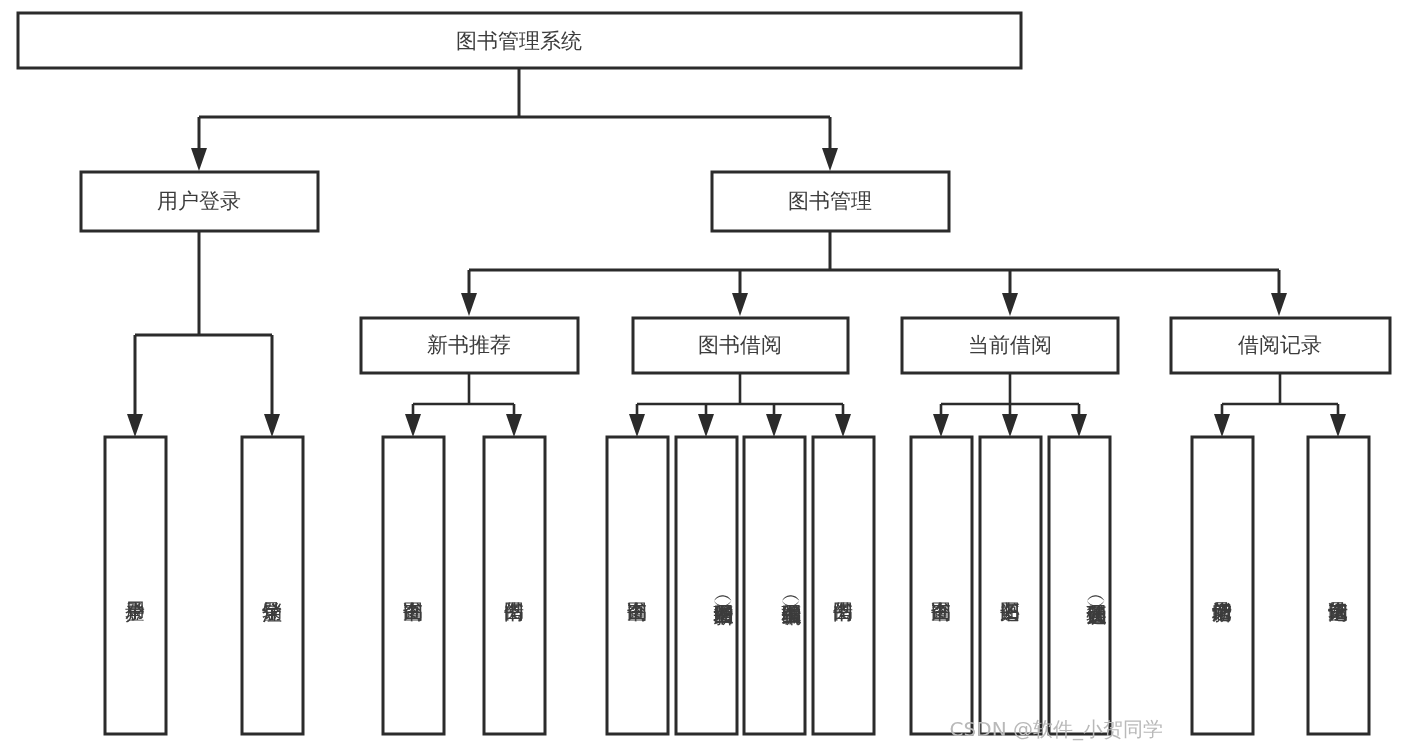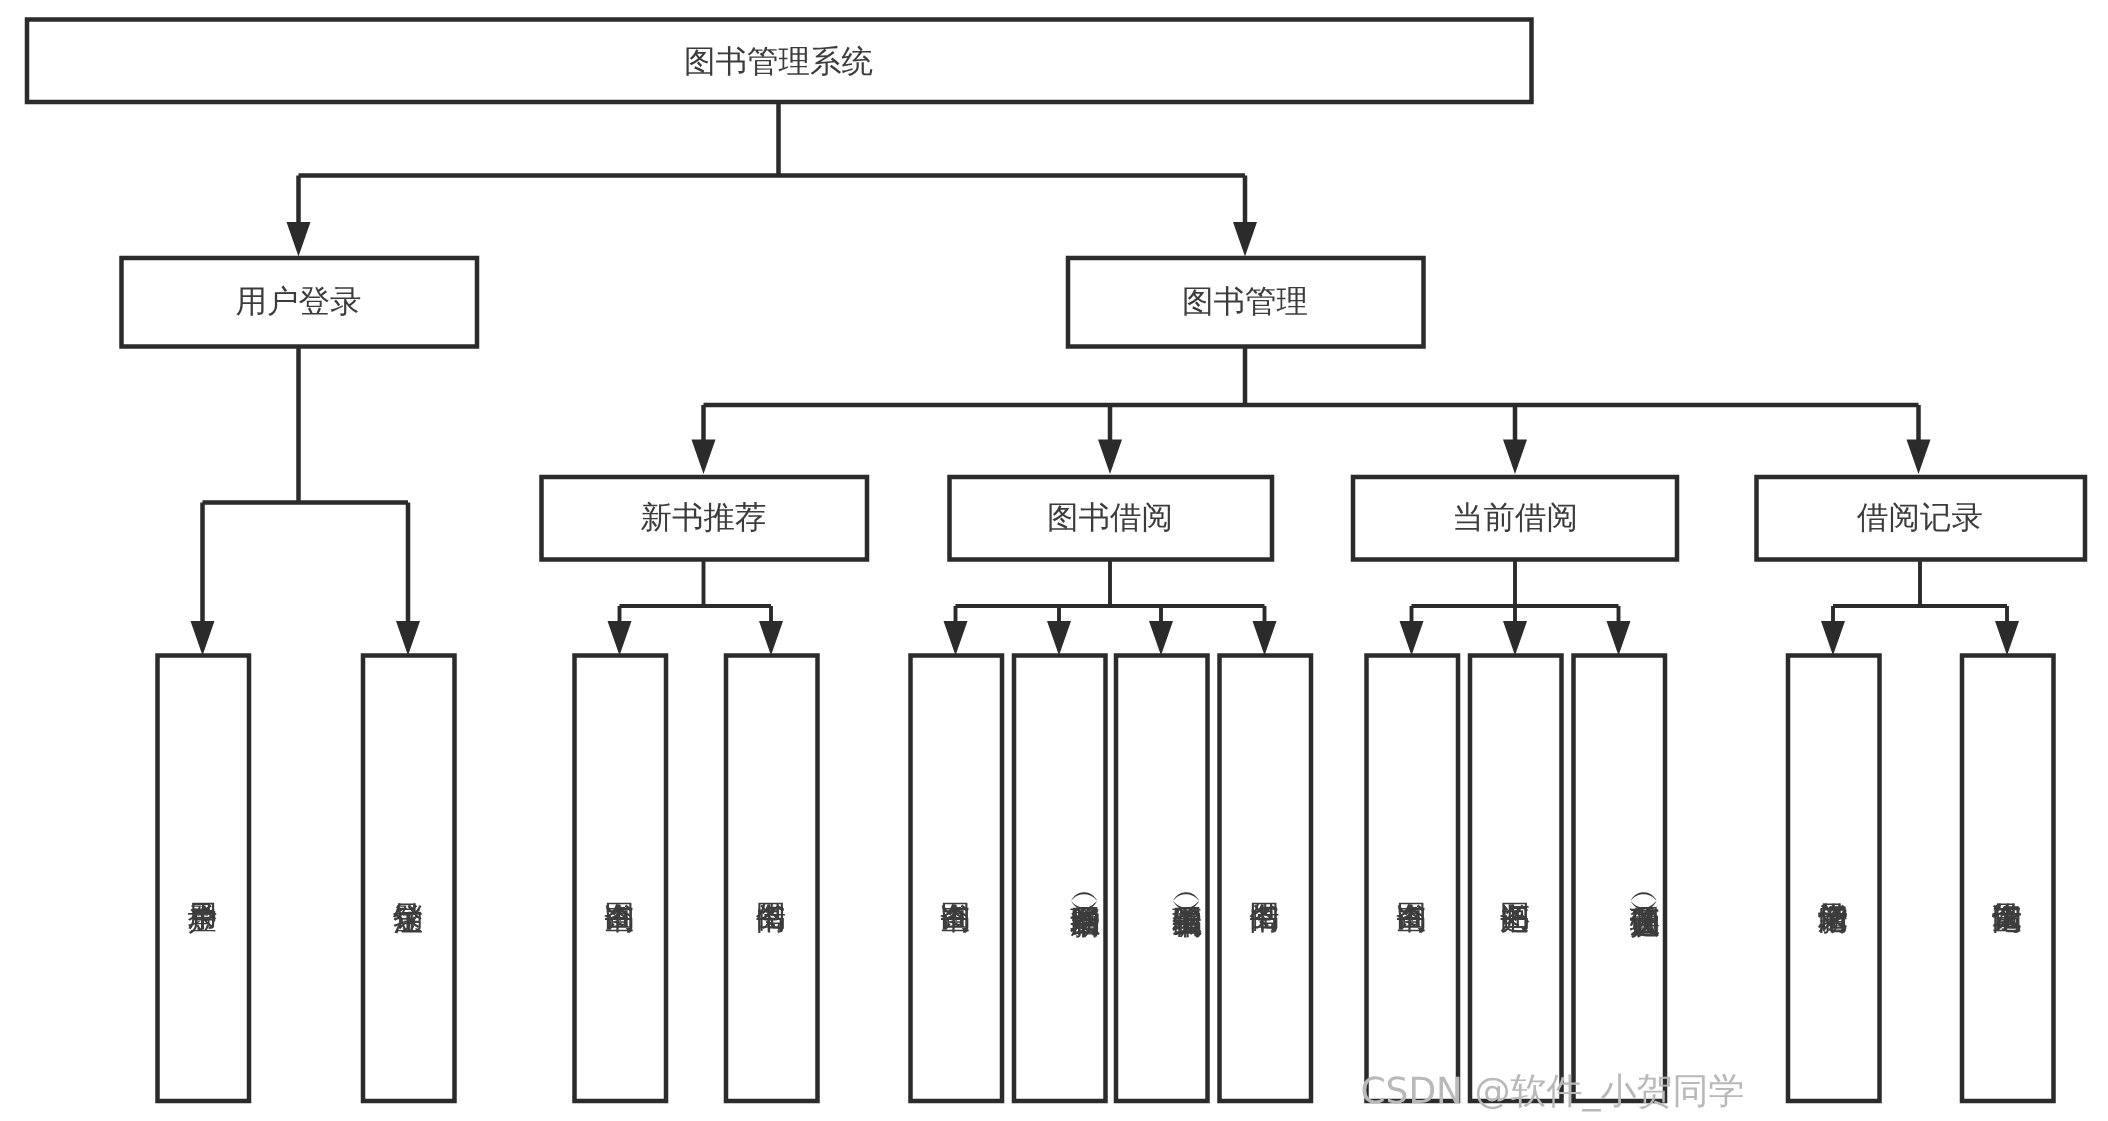--- a/index.html
+++ b/index.html
@@ -64,21 +64,21 @@
     letter-spacing: 0px;
     white-space: pre;
     pointer-events: none;
     user-select: none;
   }
   .watermark {
     position: absolute;
     right: 8px;
     bottom: 4px;
     font-family: "DejaVu Sans", "Liberation Sans", sans-serif;
-    font-size: 24px;
+    font-size: 20px;
     color: #b9b9b9;
     white-space: nowrap;
     user-select: none;
     margin-top: 24px;
   }
 </style>
 </head>
 <body>
 
 <div id="diagram-root">

